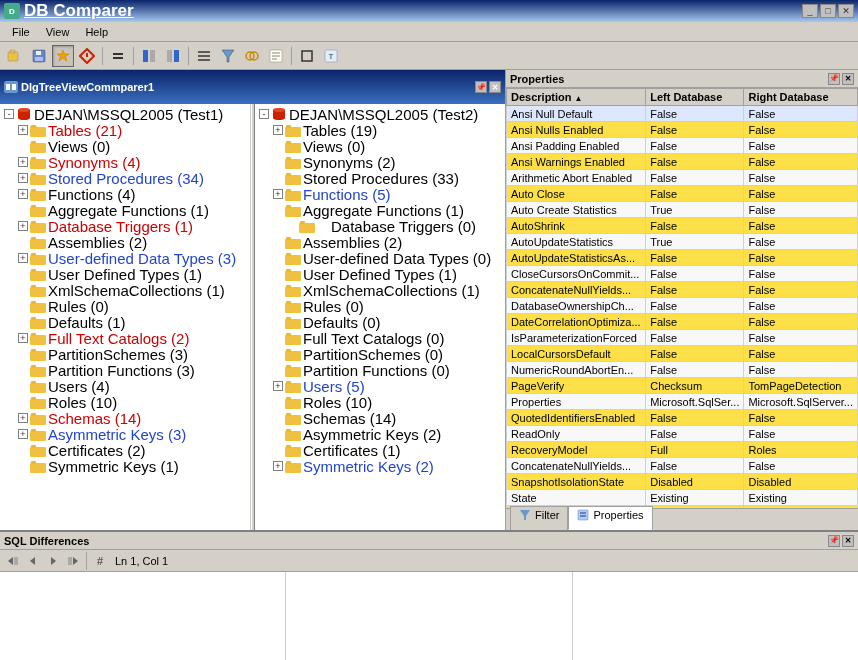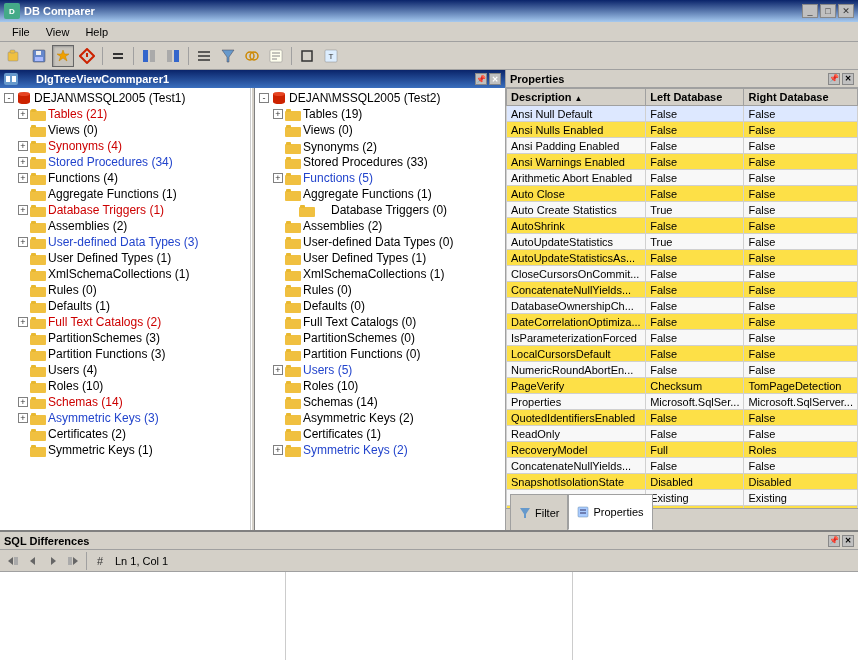--- a/index.html
+++ b/index.html
@@ -9,21 +9,21 @@
     .title-bar {
       background: linear-gradient(to bottom, #0a246a, #a6caf0);
       color: white;
       height: 22px;
       display: flex;
       align-items: center;
       padding: 0 4px;
       gap: 4px;
     }
     .title-bar-icon { width: 16px; height: 16px; background: #4a8; border-radius: 2px; display: flex; align-items: center; justify-content: center; font-size: 9px; color: white; }
-    .title-bar-text { flex: 1; font-size: 11px; font-weight: bold; }
+    .title-bar-text { flex: 1; font-size: 17px; font-weight: bold; text-decoration: underline; }
     .title-bar-btns { display: flex; gap: 2px; }
     .title-btn { width: 16px; height: 14px; background: #c0c0c0; border: 1px solid #888; font-size: 9px; display: flex; align-items: center; justify-content: center; cursor: pointer; color: #333; }
     .title-btn.close { background: #c0c0c0; }
 
     
     .menu-bar {
       background: #d4d0c8;
       height: 20px;
       display: flex;
       align-items: center;
@@ -70,27 +70,27 @@
     .tree-panel {
       display: flex;
       flex-direction: column;
       width: 506px;
       border-right: 1px solid #a0a0a0;
     }
 
     .panel-titlebar {
       background: linear-gradient(to bottom, #0a246a, #3a6fbe);
       color: white;
-      height: 18px;
+      height: 34px;
       display: flex;
       align-items: center;
       padding: 0 4px;
       font-size: 11px;
       font-weight: bold;
-      gap: 15px;
+      gap: 0;
     }
     .panel-titlebar-btns { margin-left: auto; display: flex; gap: 2px; }
     .panel-title-btn { width: 12px; height: 12px; background: #c0c0c0; border: 1px solid #888; font-size: 8px; display: flex; align-items: center; justify-content: center; cursor: pointer; }
 
     .tree-content {
       display: flex;
       flex: 1;
       background: white;
       overflow: hidden;
     }
@@ -117,21 +117,21 @@
       width: 10px; height: 10px;
       border: 1px solid #808080;
       display: flex; align-items: center; justify-content: center;
       font-size: 9px; margin-right: 2px; flex-shrink: 0;
       background: white; color: #333;
       cursor: pointer;
     }
     .expand-spacer { width: 10px; margin-right: 2px; }
 
     .tree-icon { width: 16px; height: 14px; margin-right: 2px; flex-shrink: 0; display: flex; align-items: center; justify-content: center; font-size: 10px; }
-    .tree-label { font-size: 12px; }
+    .tree-label { font-size: 15px; }
 
     
     .props-panel {
       flex: 1;
       display: flex;
       flex-direction: column;
       background: white;
     }
 
     .props-titlebar {
@@ -222,28 +222,28 @@
     
     .props-tabs {
       height: 22px;
       background: #d4d0c8;
       display: flex;
       align-items: flex-end;
       border-top: 1px solid #a0a0a0;
       padding: 0 4px;
     }
     .props-tab {
-      padding: 8px 8px;
+      padding: 2px 8px;
       border: 1px solid #a0a0a0;
       border-bottom: none;
       background: #d4d0c8;
       font-size: 11px;
       cursor: pointer;
-      display: flex; align-items: center; gap: 4px;
-      height: 36px;
+      display: flex; align-items: flex-start; gap: 4px;
+      height: 24px;
     }
     .props-tab.active {
       background: white;
       border-bottom: 1px solid white;
       z-index: 1;
     }
 
     
     .col-desc { width: 145px; }
     .col-left { width: 95px; }
@@ -647,21 +647,21 @@
           <div class="tree-node" style="padding-left:16px;">
             <div class="expand-spacer"></div>
             <div class="tree-icon">
               <svg width="16" height="13" viewBox="0 0 16 13">
                   <rect x="0" y="3" width="16" height="10" rx="1" fill="#f0c040"></rect>
                   <rect x="1" y="1" width="5" height="3" rx="1" fill="#e8b830"></rect>
                 </svg>
             </div>
             <span class="tree-label">Views (0)</span>
           </div>
-          <div class="tree-node" style="padding-left:16px;align-items:flex-end;">
+          <div class="tree-node" style="padding-left:16px;">
             <div class="expand-spacer"></div>
             <div class="tree-icon">
               <svg width="16" height="13" viewBox="0 0 16 13">
                   <rect x="0" y="3" width="16" height="10" rx="1" fill="#f0c040"></rect>
                   <rect x="1" y="1" width="5" height="3" rx="1" fill="#e8b830"></rect>
                 </svg>
             </div>
             <span class="tree-label">Synonyms (2)</span>
           </div>
           <div class="tree-node" style="padding-left:16px;">

